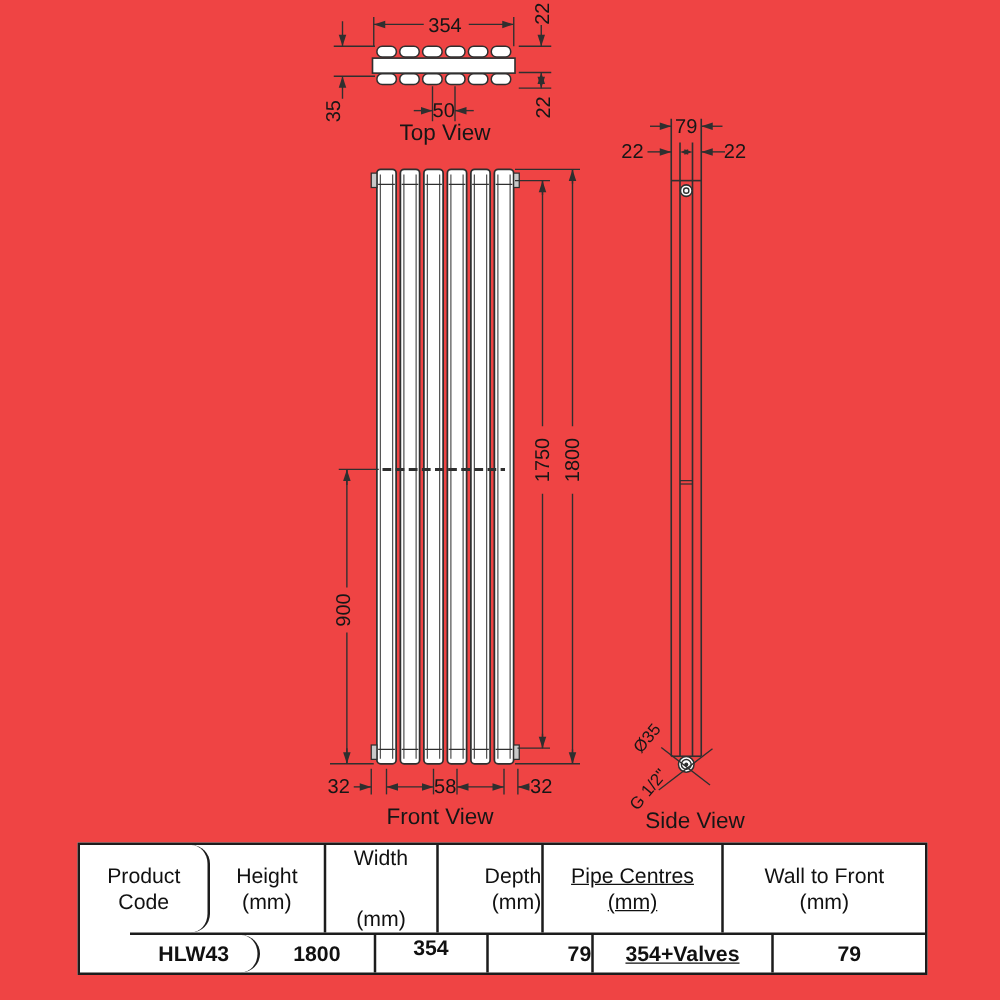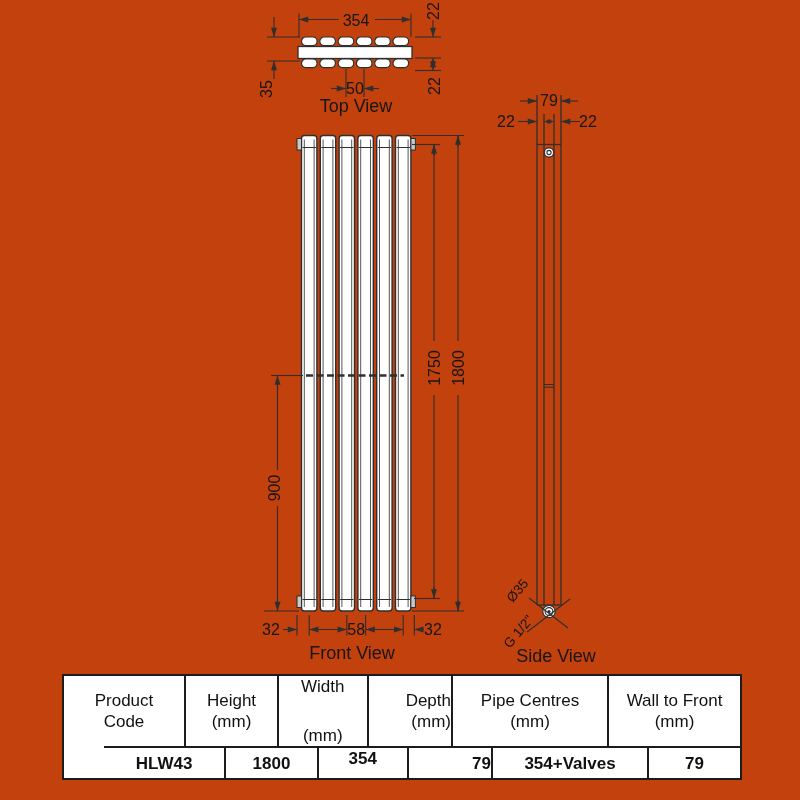--- a/index.html
+++ b/index.html
@@ -1,17 +1,17 @@
 <!DOCTYPE html>
 <html><head>
 <meta charset="utf-8">
 <style>
   html,body { margin:0; padding:0; background:#ffffff; }
   .canvas {
-    position:relative; width:800px; height:800px; background:#c2410c;
+    position:relative; width:800px; height:800px; background:#ef4444;
     font-family:"Liberation Sans", sans-serif; overflow:hidden;
   }
   .drawing-svg { position:absolute; left:0; top:0; }
   svg text {
     font-family:"Liberation Sans", sans-serif;
     fill:#161616;
   }
   .dim-txt  { font-size:16px; }
   .dim-txt-sm { font-size:13.5px; }
   .view-title { font-size:18px; }
@@ -23,22 +23,22 @@
   }
   .t-row { display:flex; }
   .t-row.header { height:70px; }
   .t-row.data  { height:30px; border-top:2.5px solid #1c1c1c;margin-left:40px; }
   .t-cell {
     box-sizing:border-box; border-right:2.5px solid #1c1c1c;
     display:flex; flex-direction:column; align-items:center; justify-content:center;
     font-size:17px; color:#111; text-align:center; line-height:21px;
   }
   .t-cell.last { border-right:none; flex:1; }
-  .c0 { width:122px; } .c1 { width:93px; } .c2 { width:89.5px;justify-content:space-between; }
-  .c3 { width:84.5px;align-items:flex-end; } .c4 { width:156px; }
+  .c0 { width:104px;border-radius:15px; } .c1 { width:93px; } .c2 { width:89.5px;justify-content:space-between; }
+  .c3 { width:84.5px;align-items:flex-end; } .c4 { width:144px;text-decoration:underline; }
   .data .t-cell { font-weight:700; }
 </style>
 </head>
 <body>
 
 <div class="canvas">
 
   <svg class="drawing-svg" width="800" height="672" viewBox="0 0 800 672">
     <defs>
       <marker id="ah" markerUnits="userSpaceOnUse" markerWidth="10" markerHeight="8" refX="9.6" refY="4" orient="auto-start-reverse">

